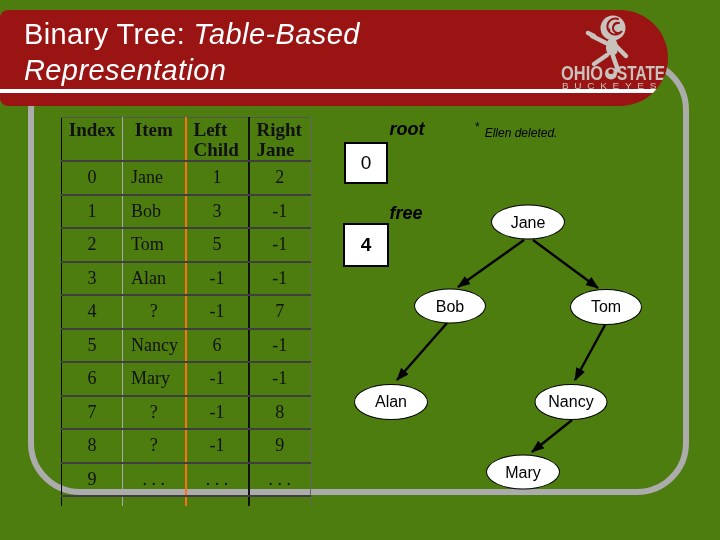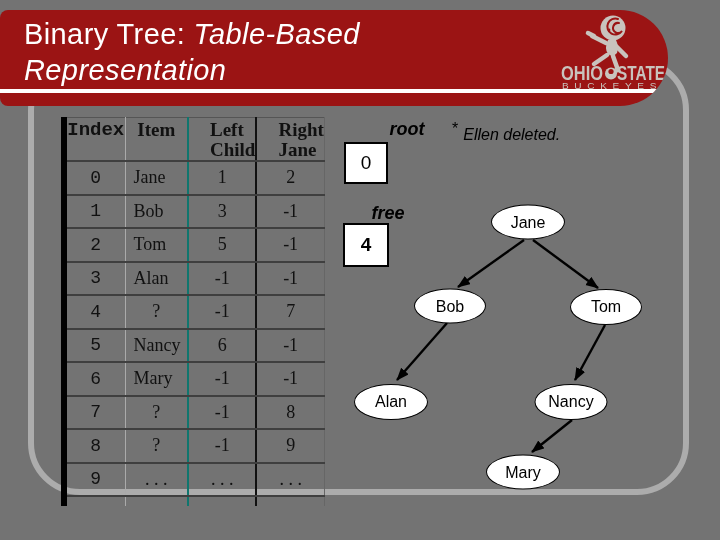--- a/index.html
+++ b/index.html
@@ -1,16 +1,16 @@
 <!DOCTYPE html>
 <html style="--title-red: #9b1414; --frame-gray: #acacac;"><head>
 <meta charset="utf-8">
 <style>
   html,body{margin:0;padding:0;background:#fff;}
-  .slide{position:relative;width:720px;height:540px;background:#737373;overflow:hidden;
+  .slide{position:relative;width:720px;height:540px;background:#4d7c0f;overflow:hidden;
          font-family:"Liberation Sans",sans-serif;}
 
   
   .frame{position:absolute;left:28px;top:58px;width:661px;height:437px;box-sizing:border-box;
          border:6px solid var(--frame-gray,#acacac);border-radius:52px;z-index:1;}
 
   
   .titlebar{position:absolute;left:0;top:10px;width:668px;height:96px;
             background:var(--title-red,#9b1414);border-radius:8px 48px 48px 8px;
             overflow:hidden;z-index:10;}
@@ -23,40 +23,40 @@
   .logo{position:absolute;left:560px;top:2px;width:108px;height:92px;}
 
   
   .dtable{position:absolute;left:61px;top:117px;z-index:5;border-collapse:collapse;
           table-layout:fixed;font-family:"Liberation Serif",serif;color:#111;}
   .dtable th{font-size:19px;font-weight:bold;vertical-align:top;padding:2px 0 0 0;
              border-top:1px solid #555;border-bottom:2px solid #3f3f3f;line-height:20px;}
   .dtable td{font-size:18px;text-align:center;border-bottom:2px solid #3f3f3f;padding:0;}
   .dtable tr.body-row{height:33.5px;}
   .dtable tr.stub-row td{border-bottom:none;height:9px;}
-  .dtable .c0{border-left:6px solid #000000;border-right:1px solid #aaa;font-family:Liberation Mono, monospace;}
-  .dtable .c1{border-right:2px solid #0f766e;margin-left:19px;}
+  .dtable .c0{border-left:1px solid #000000;border-right:1px solid #aaa;}
+  .dtable .c1{border-right:2px solid #f97316;margin-left:19px;}
   .dtable .c2{border-right:2px solid #111;}
   .dtable .c3{border-right:1px solid #666;}
   .dtable th.c0,.dtable th.c1{text-align:center;}
-  .dtable th.c2,.dtable th.c3{text-align:left;padding-left:21px;}
+  .dtable th.c2,.dtable th.c3{text-align:left;padding-left:7px;}
   .dtable td.name{text-align:left;padding-left:8px;}
 
   
   .ptr-label{position:absolute;width:46px;text-align:center;font-weight:bold;
              font-style:italic;font-size:18px;color:#000;z-index:5;margin-left:39px;}
   .ptr-box{position:absolute;box-sizing:border-box;border:2px solid #000;background:#fff;
            display:flex;align-items:center;justify-content:center;font-size:19px;z-index:5;}
   #root-label{left:345px;top:119px;}
   #root-box{left:344px;top:142px;width:44px;height:42px;}
-  #free-label{left:326px;top:203px;}
+  #free-label{left:344px;top:203px;}
   #free-box{left:343px;top:223px;width:46px;height:44px;font-weight:bold;}
 
   
-  .note{position:absolute;left:452px;top:120px;font-size:16px;font-style:italic;
+  .note{position:absolute;left:475px;top:120px;font-size:12px;font-style:italic;
         color:#000;z-index:5;white-space:nowrap;}
   .note .ast{font-style:normal;vertical-align:6px;margin-right:5px;}
 
   
   .tree-svg{position:absolute;left:0;top:0;width:720px;height:540px;z-index:4;pointer-events:none;}
   .node{position:absolute;transform:translate(-50%,-50%);box-sizing:border-box;
         border:1.4px solid #000;border-radius:50%;background:#fff;display:flex;
         align-items:center;justify-content:center;font-size:16px;color:#000;z-index:5;}
 </style>
 </head>

